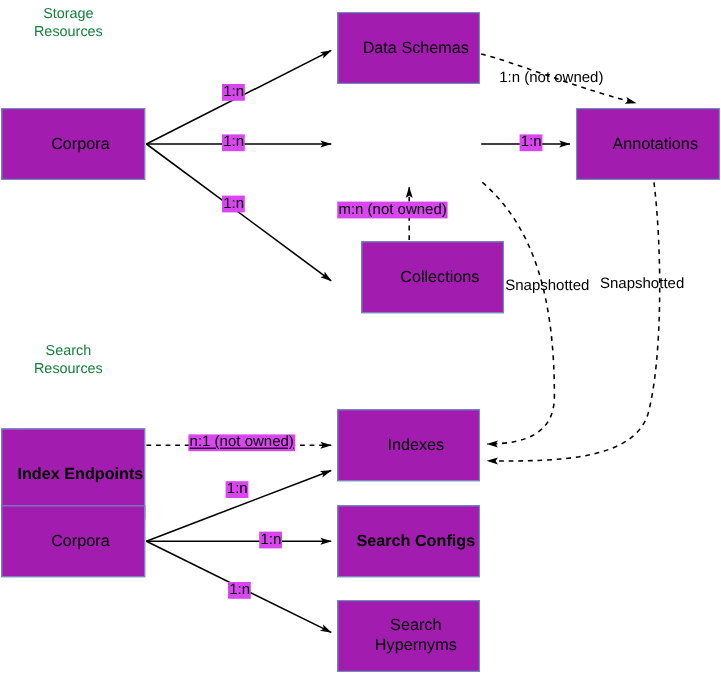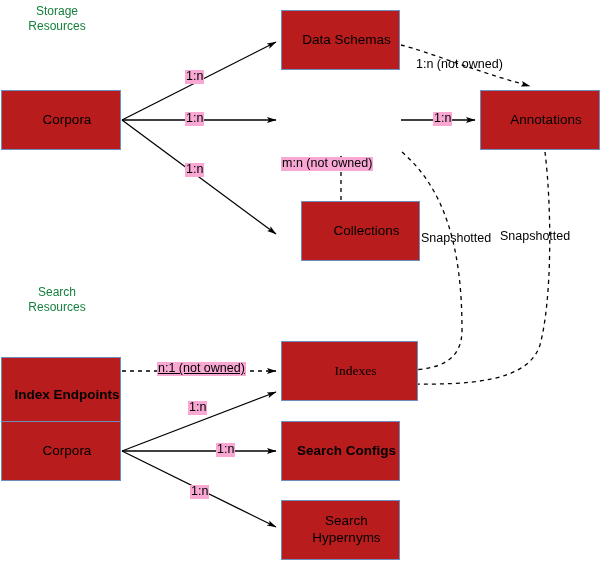--- a/index.html
+++ b/index.html
@@ -20,21 +20,21 @@
     position: absolute;
     left: 0;
     top: 0;
     width: 601px;
     height: 561px;
     pointer-events: none;
   }
   .node {
     position: absolute;
     box-sizing: border-box;
-    background: #b91c1c;
+    background: #a21caf;
     border: 1px solid #6c8ebf;
     display: flex;
     align-items: center;
     justify-content: center;
     text-align: center;
     font-size: 13.5px;
     color: #000000;
     line-height: 1.25;
     white-space: pre-line;
     padding-left: 12px;
@@ -44,21 +44,21 @@
     font-size: 12px;
     color: #15803d;
     text-align: center;
     line-height: 1.25;
     white-space: pre-line;
   }
   .edge-label {
     position: absolute;
     font-size: 12.5px;
     color: #000000;
-    background: #f9a8d4;
+    background: #d946ef;
     padding: 0 1px;
     white-space: nowrap;
     text-align: center;
     line-height: 1.1;
   }
   .edge-label.nobg {
     background: transparent;
   }
 </style>
 </head>
@@ -127,40 +127,40 @@
 
   <div class="node" style="left:281px; top:10px; width:119px; height:60px;">Data Schemas</div>
 
 
   <div class="node" style="left:281px; top:201px; width:119px; height:60px;margin-left:20px;">Collections</div>
 
   <div class="node" style="left:480px; top:90px; width:120px; height:60px;">Annotations</div>
 
   <div class="node" style="left:1px; top:357px; width:120px; height:76px;font-weight:bold;">Index Endpoints</div>
 
-  <div class="node" style="left:281px; top:341px; width:137px; height:60px;font-family:Liberation Serif, serif;">Indexes</div>
+  <div class="node" style="left:281px; top:341px; width:119px; height:60px;">Indexes</div>
 
   <div class="node" style="left:1px; top:421px; width:120px; height:60px;">Corpora</div>
 
   <div class="node" style="left:281px; top:421px; width:119px; height:60px;font-weight:bold;">Search Configs</div>
 
   <div class="node" style="left:281px; top:500px; width:119px; height:60px;">Search
 Hypernyms</div>
 
   <div class="edge-label" style="left:185px; top:70px;">1:n</div>
 
   <div class="edge-label" style="left:185px; top:112px;">1:n</div>
 
   <div class="edge-label" style="left:185px; top:163px;">1:n</div>
 
   <div class="edge-label" style="left:433px; top:112px;">1:n</div>
 
   <div class="edge-label nobg" style="left:415px; top:58px;">1:n (not owned)</div>
 
-  <div class="edge-label" style="left:281px; top:157px;">m:n (not owned)</div>
+  <div class="edge-label" style="left:281px; top:168px;">m:n (not owned)</div>
 
   <div class="edge-label" style="left:157px; top:362px;text-decoration:underline;">n:1 (not owned)</div>
 
   <div class="edge-label" style="left:188px; top:401px;">1:n</div>
 
   <div class="edge-label" style="left:216px; top:443px;">1:n</div>
 
   <div class="edge-label" style="left:190px; top:485px;">1:n</div>
 
   <div class="edge-label nobg" style="left:420px; top:232px;">Snapshotted</div>

